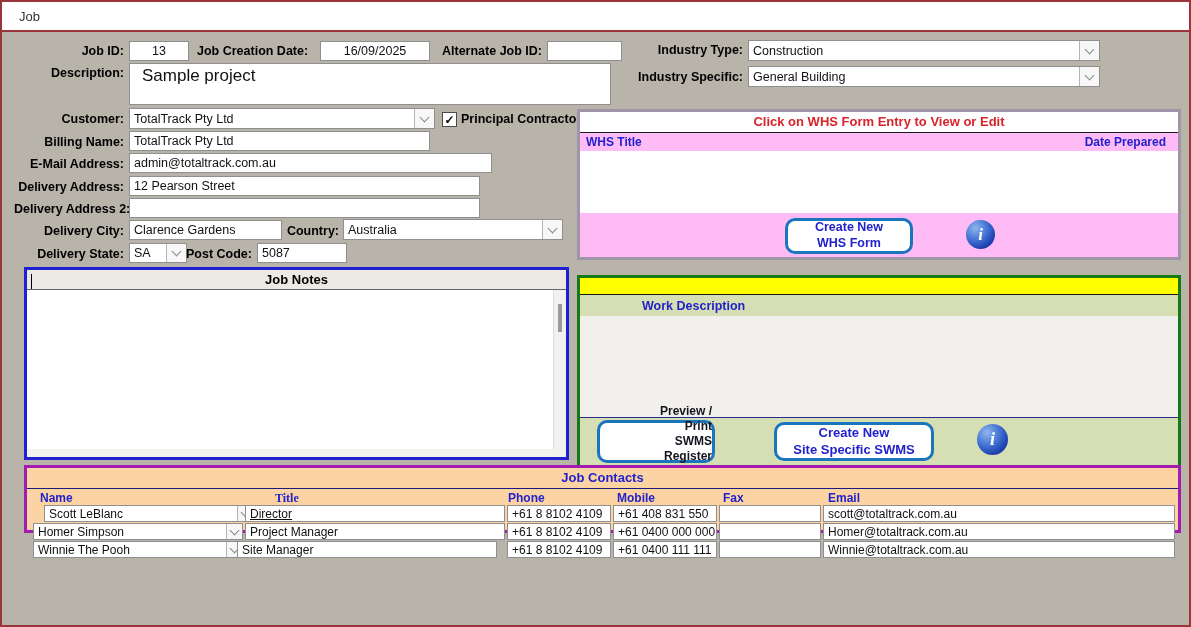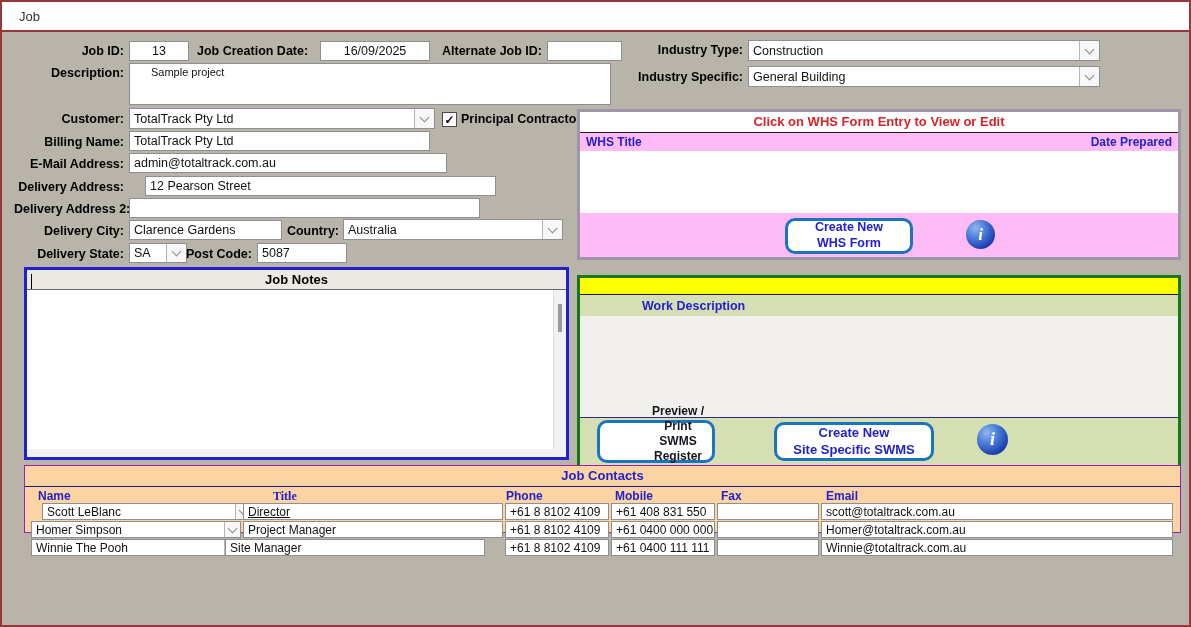--- a/index.html
+++ b/index.html
@@ -6,21 +6,21 @@
   .window{position:relative;width:1191px;height:627px;background:#ffffff;border:2px solid #9a3539;
           box-sizing:border-box;font-family:"Liberation Sans",sans-serif;overflow:hidden;}
   .titlebar{position:absolute;left:0;top:0;width:100%;height:28px;background:#ffffff;}
   .titlebar-text{position:absolute;left:17px;top:7px;font-size:13px;color:#333;}
   .formbg{position:absolute;left:0;top:28px;width:1187px;height:595px;background:#b8b4a9;border-top:2px solid #9a3539;box-sizing:border-box;}
 
   .lbl{position:absolute;font-size:12.5px;font-weight:bold;color:#000;text-align:right;white-space:nowrap;}
   .inp{position:absolute;background:#fff;border:1px solid #8f8f8f;box-sizing:border-box;
        font-family:"Liberation Sans",sans-serif;font-size:12.5px;color:#111;padding:0 4px;outline:none;}
   .center{text-align:center;}
-  .multiline{padding:2px 21px;font-size:11px;overflow:hidden;white-space:pre-wrap;}
+  .multiline{padding:2px 12px;font-size:17px;overflow:hidden;white-space:pre-wrap;}
 
   .combo{position:absolute;background:#fff;border:1px solid #8f8f8f;box-sizing:border-box;display:flex;align-items:stretch;}
   .combo-text{flex:1;font-size:12.5px;color:#111;display:flex;align-items:center;padding-left:4px;overflow:hidden;white-space:nowrap;}
   .combo-arrow{width:19px;background:#f7f7f7;border-left:1px solid #b5b5b5;display:flex;align-items:center;justify-content:center;}
   .chev{width:6px;height:6px;border-right:1.5px solid #8a8a8a;border-bottom:1.5px solid #8a8a8a;transform:rotate(45deg);margin-top:-3px;}
 
   .checkbox{position:absolute;width:13px;height:13px;background:#fff;border:1px solid #4a4a4a;
             display:flex;align-items:center;justify-content:center;font-size:12px;font-weight:bold;color:#000;line-height:1;}
 
   .panel{position:absolute;box-sizing:border-box;}
@@ -45,27 +45,27 @@
   .swms-yellow{position:absolute;left:0;top:0;width:100%;height:17px;background:#ffff00;border-bottom:1px solid #1a1a1a;box-sizing:border-box;}
   .swms-header{position:absolute;left:0;top:17px;width:100%;height:21px;background:#d5dfb3;}
   .swms-list{position:absolute;left:0;top:38px;width:100%;height:102px;background:#f1f0ec;border-bottom:1px solid #2a2a8a;box-sizing:border-box;}
   .swms-footer{position:absolute;left:0;top:140px;width:100%;height:47px;background:#d5dfb3;}
 
   .rounded-btn{position:absolute;background:#fff;border:3px solid #1b75bc;border-radius:10px;box-sizing:border-box;
                display:flex;flex-direction:column;align-items:center;justify-content:center;cursor:pointer;
                font-family:"Liberation Sans",sans-serif;}
   .rounded-btn span{display:block;line-height:1.25;}
   .btn-blue-text{color:#2222cc;font-weight:bold;font-size:12.5px;text-align:center;}
-  .btn-dark-text{color:#15151f;font-weight:bold;font-size:12px;text-align:center;padding-left:44px;}
+  .btn-dark-text{color:#15151f;font-weight:bold;font-size:12px;text-align:right;padding-left:44px;}
 
   .info-icon{position:absolute;border-radius:50%;display:flex;align-items:center;justify-content:center;cursor:pointer;
              background:radial-gradient(circle at 32% 28%, #8fb6ec 0%, #4d7edb 35%, #1e41b0 72%, #122c8e 100%);
              color:#fff;font-family:"Liberation Serif",serif;font-weight:bold;font-style:italic;}
 
-  .contacts-panel{left:22px;top:463px;width:1157px;height:68px;background:#fcd3a2;border:1px solid #a21caf;}
+  .contacts-panel{left:22px;top:463px;width:1157px;height:68px;background:#fcd3a2;border:3px solid #a21caf;}
   .contacts-title{position:absolute;left:0;top:2px;width:100%;text-align:center;font-size:13px;font-weight:bold;color:#2222cc;}
   .contacts-rule{position:absolute;left:0;top:20px;width:100%;height:1px;background:#1a1a7a;}
   .cell{position:absolute;height:17px;background:#fff;border:1px solid #8f8f8f;box-sizing:border-box;
         font-size:12px;color:#111;display:flex;align-items:center;padding-left:4px;overflow:hidden;white-space:nowrap;}
   .cell .combo-arrow{position:absolute;right:0;top:0;height:100%;width:15px;}
 
   .footerbar{position:absolute;left:0;top:556px;width:100%;height:69px;}
 </style>
 </head>
 <body>
@@ -109,24 +109,24 @@
         <span class="chev"></span>
       </span>
   </div>
   <div class="checkbox" style="left:440px;top:110px;">✓</div>
   <div class="lbl" style="left:459px;top:110px;width:150px;text-align:left;">Principal Contractor</div>
 
   <div class="lbl" style="left:12px;top:133px;width:110px;">Billing Name:</div>
   <input class="inp" style="left: 127px; top: 129px; width: 301px; height: 20px;" value="TotalTrack Pty Ltd">
 
   <div class="lbl" style="left:12px;top:155px;width:110px;">E-Mail Address:</div>
-  <input class="inp" style="left: 127px; top: 151px; width: 318px; height: 20px;" value="admin@totaltrack.com.au">
+  <input class="inp" style="left: 127px; top: 151px; width: 363px; height: 20px;" value="admin@totaltrack.com.au">
 
   <div class="lbl" style="left:12px;top:178px;width:110px;">Delivery Address:</div>
-  <input class="inp" style="left: 127px; top: 174px; width: 351px; height: 20px; margin-left: 16px;" value="12 Pearson Street">
+  <input class="inp" style="left: 127px; top: 174px; width: 351px; height: 20px;" value="12 Pearson Street">
 
   <div class="lbl" style="left:12px;top:200px;width:110px;">Delivery Address 2:</div>
   <input class="inp" style="left: 127px; top: 196px; width: 351px; height: 20px;" value="">
 
   <div class="lbl" style="left:12px;top:222px;width:110px;">Delivery City:</div>
   <input class="inp" style="left: 127px; top: 218px; width: 153px; height: 20px;" value="Clarence Gardens">
   <div class="lbl" style="left:267px;top:222px;width:70px;">Country:</div>
   <div class="combo" style="left:341px;top:217px;width:220px;height:21px;">
     <span class="combo-text">Australia</span>
     <span class="combo-arrow">
@@ -151,21 +151,21 @@
     <div class="scroll-track">
       <div class="scroll-thumb"></div>
     </div>
     <div class="notes-footer"></div>
   </div>
 
   <div class="panel whs-panel">
     <div class="whs-title">Click on WHS Form Entry to View or Edit</div>
     <div class="whs-header">
       <span class="blue-col-label" style="left:6px;top:2px;">WHS Title</span>
-      <span class="blue-col-label" style="right:6px;top:2px;">Date Prepared</span>
+      <span class="blue-col-label" style="right:12px;top:2px;">Date Prepared</span>
     </div>
     <div class="whs-list"></div>
     <div class="whs-footer">
       <div class="rounded-btn" style="left:205px;top:5px;width:128px;height:36px;">
         <span class="btn-blue-text">Create New</span>
         <span class="btn-blue-text">WHS Form</span>
       </div>
       <div class="info-icon" style="left:386px;top:7px;width:29px;height:29px;font-size:17px;">i</div>
     </div>
   </div>
@@ -228,21 +228,21 @@
       <div class="cell" style="left:796px;top:55px;width:352px;">Homer@totaltrack.com.au</div>
     </div>
 
     <div>
       <div class="cell" style="left:6px;top:73px;width:210px;">
         <span>Winnie The Pooh</span>
         <span class="combo-arrow">
             <span class="chev"></span>
           </span>
       </div>
-      <div class="cell" style="left:200px;top:73px;width:260px;">Site Manager</div>
+      <div class="cell" style="left:210px;top:73px;width:260px;">Site Manager</div>
       <div class="cell" style="left:480px;top:73px;width:104px;">+61 8 8102 4109</div>
       <div class="cell" style="left:586px;top:73px;width:104px;">+61 0400 111 111</div>
       <div class="cell" style="left:692px;top:73px;width:102px;"></div>
       <div class="cell" style="left:796px;top:73px;width:352px;">Winnie@totaltrack.com.au</div>
     </div>
   </div>
 
   <div class="footerbar">
     
     

